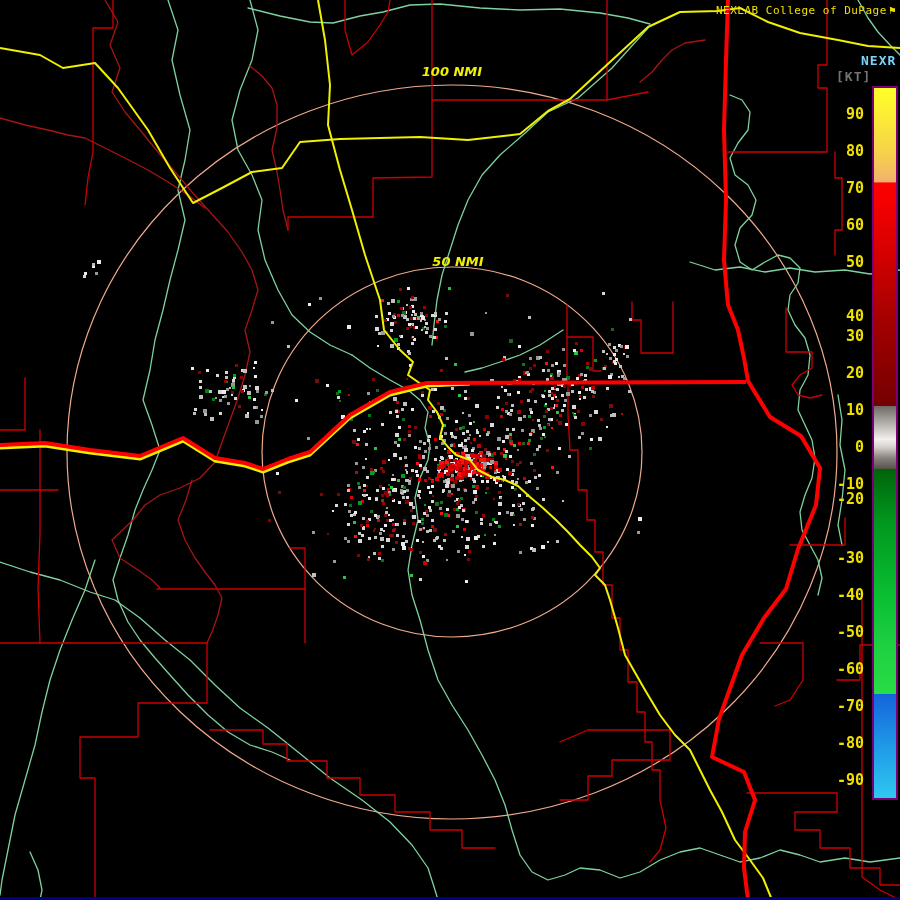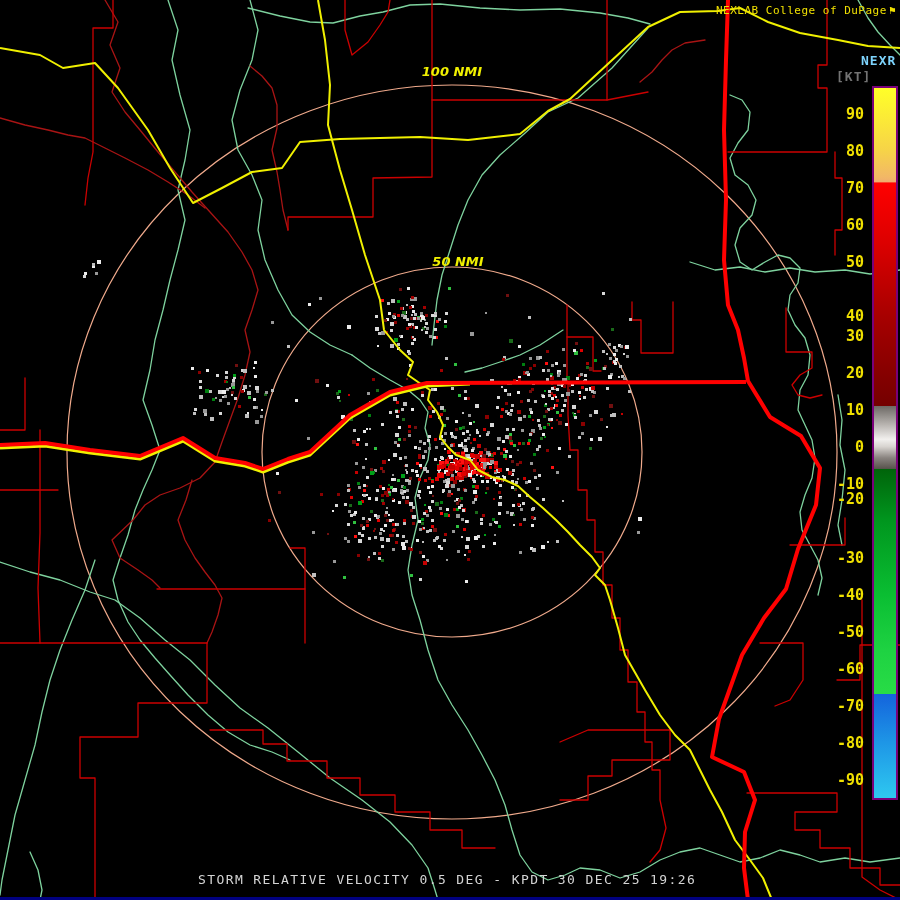--- a/index.html
+++ b/index.html
@@ -1228,15 +1228,14 @@
       <div class="cb-tick" style="top: 499px;">-20</div>
       <div class="cb-tick" style="top: 557.635px;">-30</div>
       <div class="cb-tick" style="top: 594.615px;">-40</div>
       <div class="cb-tick" style="top: 631.594px;">-50</div>
       <div class="cb-tick" style="top: 668.573px;">-60</div>
       <div class="cb-tick" style="top: 705.552px; margin-left: 22px;">-70</div>
       <div class="cb-tick" style="top: 742.531px;">-80</div>
       <div class="cb-tick" style="top: 779.51px;">-90</div>
     </div>
 
-  <div class="statusbar">STORM RELATIVE VELOCITY 0.5 DEG - KPDT 30 DEC 25 19:26</div>
   <div class="bottom-strip"></div>
 </div>
 
 </body></html>

